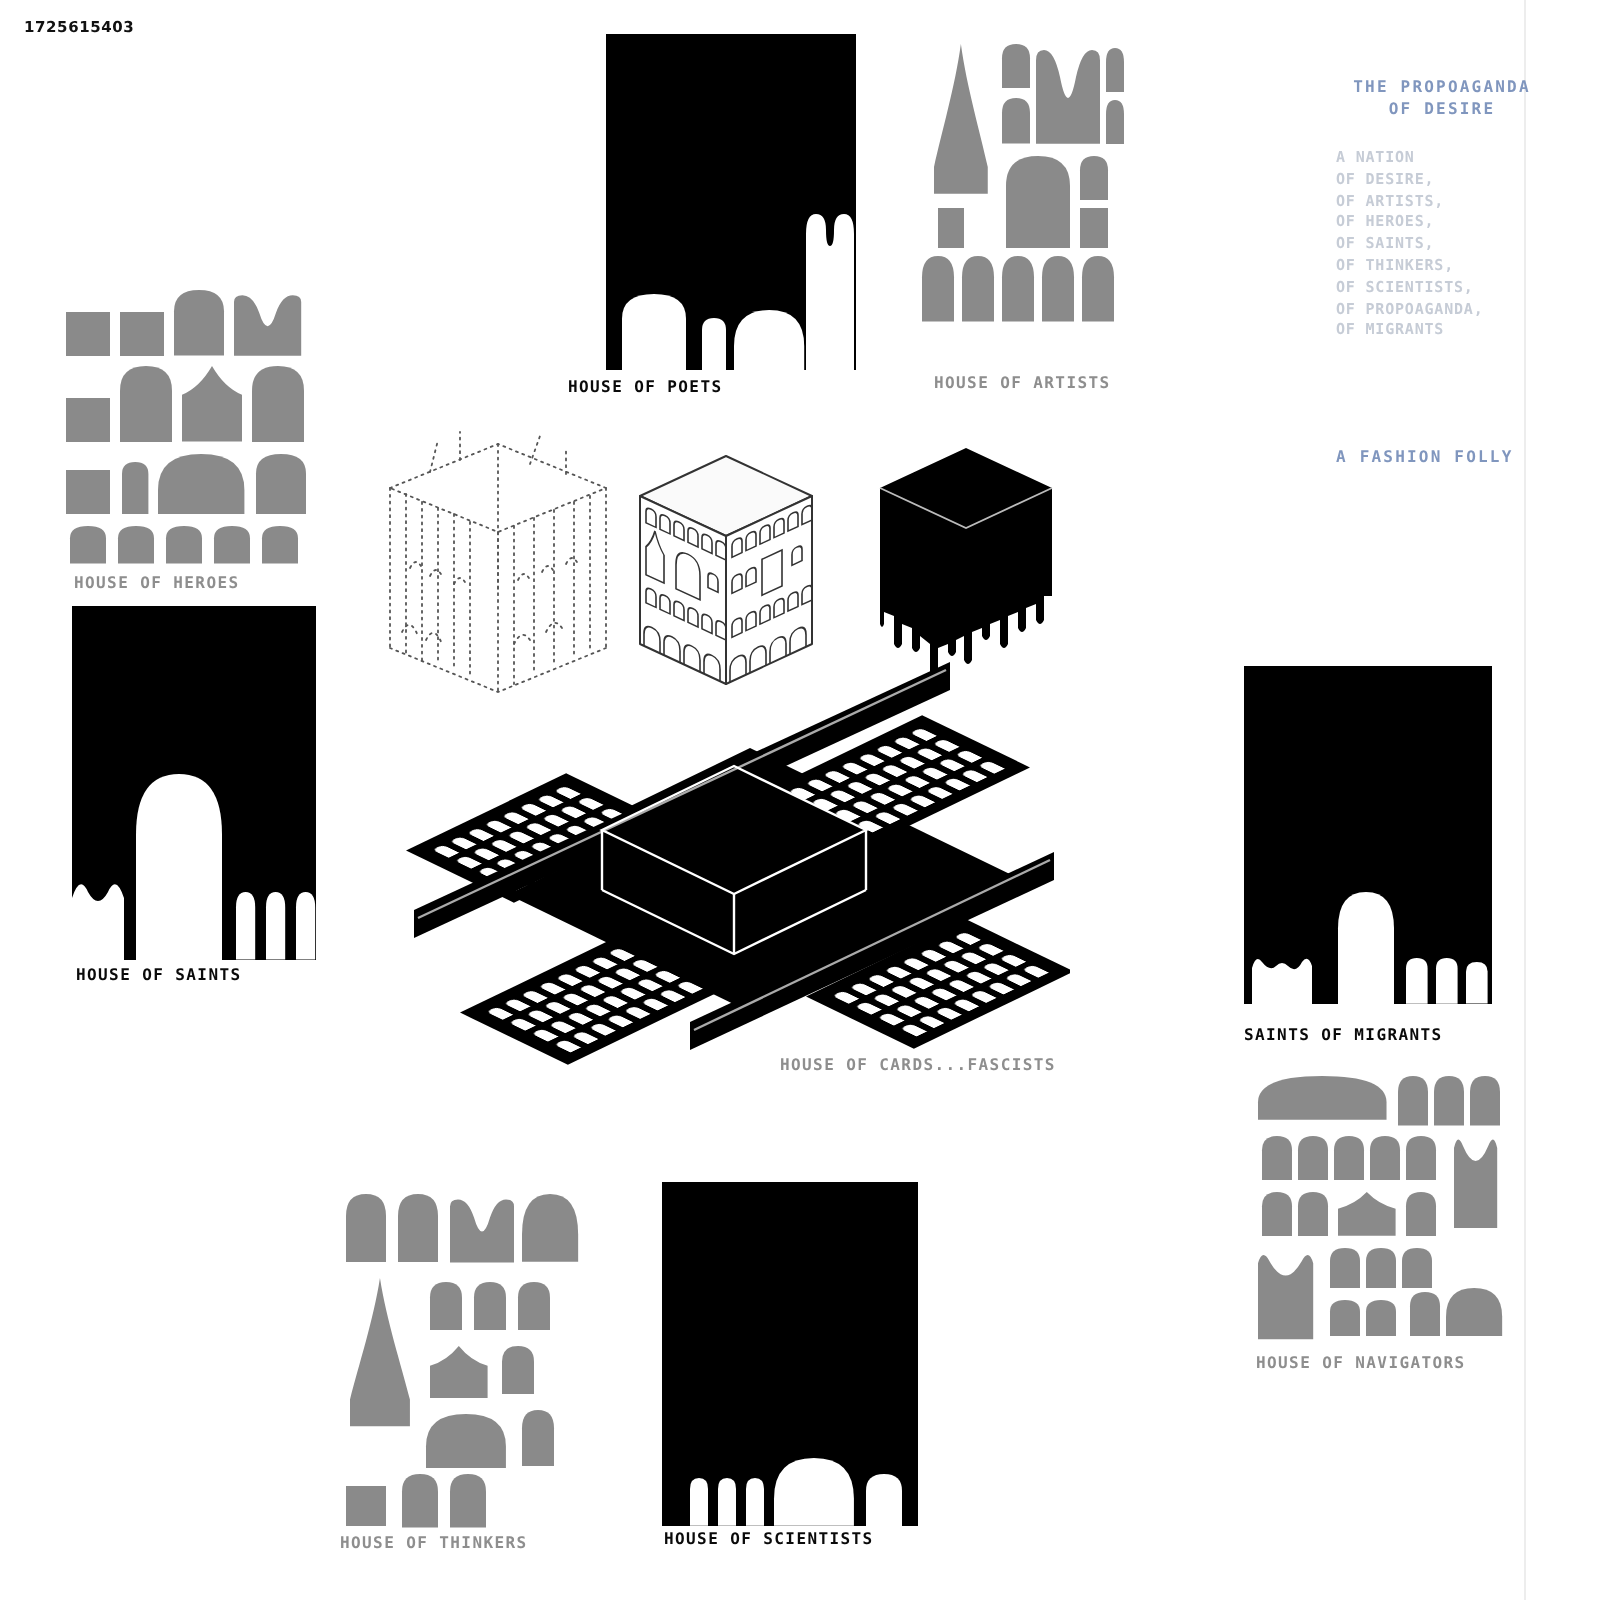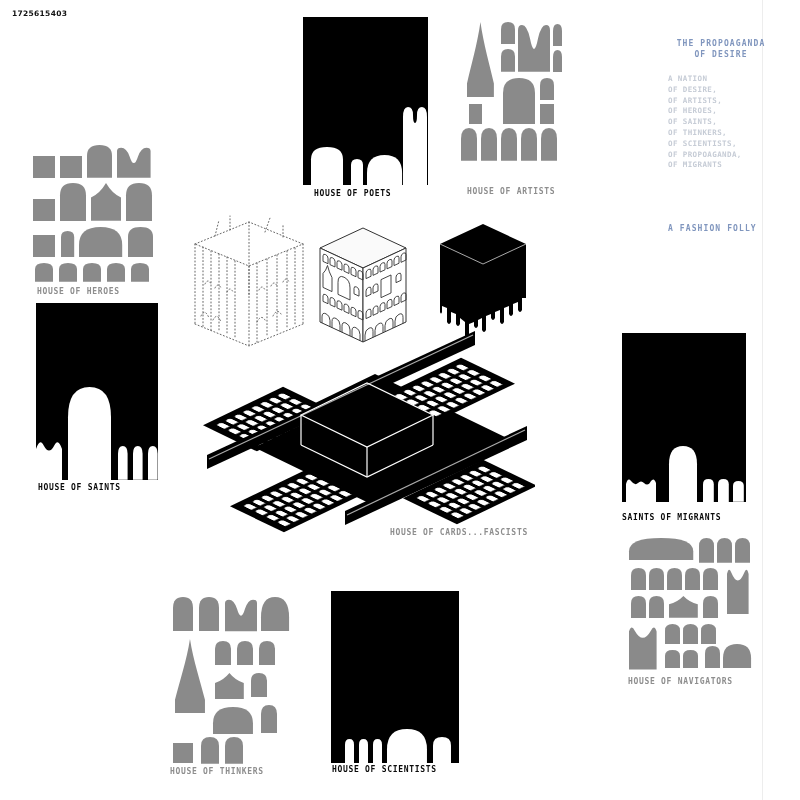--- a/index.html
+++ b/index.html
@@ -68,21 +68,21 @@
     <svg width="125" height="168" viewBox="0 0 125 168">
       <rect width="125" height="168" fill="#000"></rect>
       <g fill="#fff">
         <use href="#s-arch" transform="translate(8,130) scale(1.28,0.95)"></use>
         <use href="#s-slot" transform="translate(48,142)"></use>
         <use href="#s-dome" transform="translate(64,138) scale(0.65,1)"></use>
         <path d="M100,168 V100 Q100,90 105,90 Q110,90 110,98 Q110,106 112,106 Q114,106 114,98 Q114,90 119,90 Q124,90 124,100 V168 Z"></path>
       </g>
     </svg>
   </div>
-  <div class="hlabel black" style="left:314px;top:189px">HOUSE OF POETS</div>
+  <div class="hlabel black" style="left:284px;top:189px">HOUSE OF POETS</div>
 
   <div class="tile" style="left:455px;top:22px">
     <svg width="107" height="140" viewBox="0 0 107 140">
       <g fill="#8a8a8a">
         <use href="#s-spire" transform="translate(12,0) scale(0.96,0.96)"></use>
         <use href="#s-arch" transform="translate(46,0) scale(0.56,0.55)"></use>
         <use href="#s-arch" transform="translate(46,27) scale(0.56,0.57)"></use>
         <use href="#s-m" transform="translate(63,2) scale(1,1.04)"></use>
         <use href="#s-arch" transform="translate(98,2) scale(0.36,0.55)"></use>
         <use href="#s-arch" transform="translate(98,28) scale(0.36,0.55)"></use>

